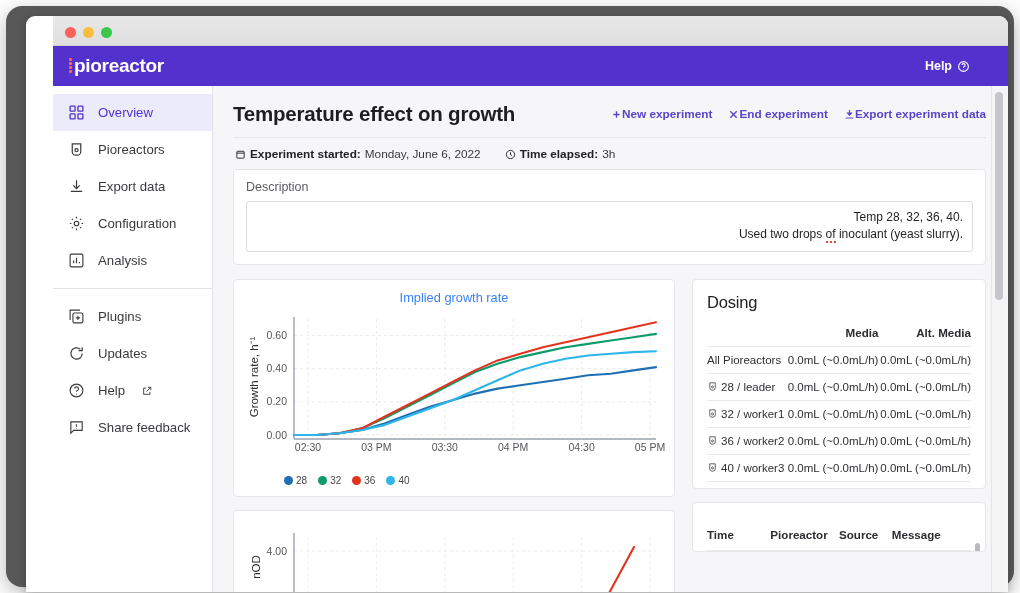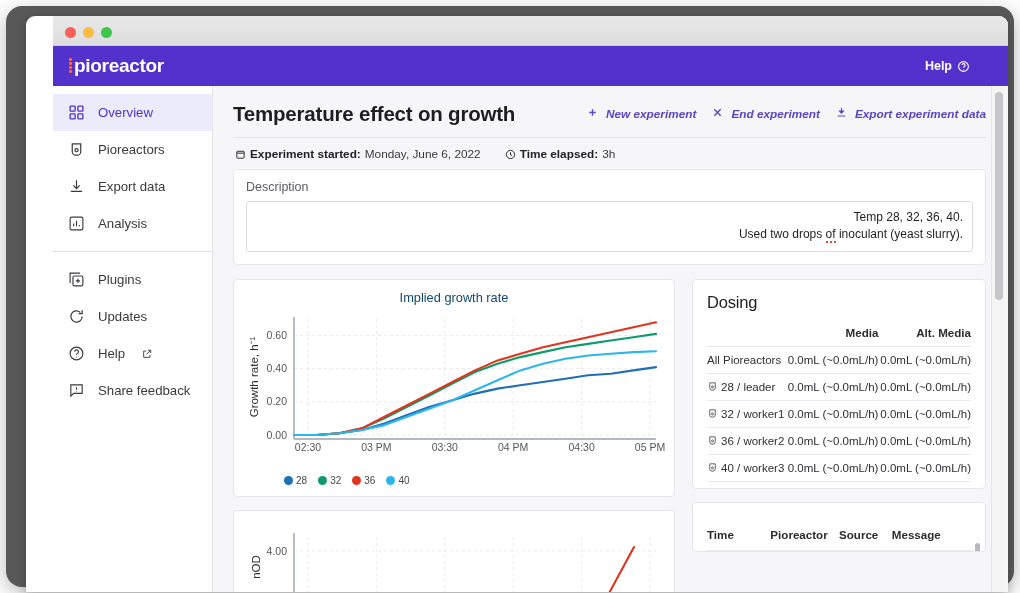--- a/index.html
+++ b/index.html
@@ -101,21 +101,21 @@
   .ext-ic { width: 10px; height: 10px; margin-left: 4px; }
 
   
   #main { flex: 1; padding: 16px 22px 0 20px; overflow: hidden; position: relative; }
 
   #page-head { display: flex; align-items: center; }
   #page-title { font-size: 20.5px; font-weight: 700; color: #1e1e20; letter-spacing: -.2px; }
   #head-actions { margin-left: auto; display: flex; gap: 16px; align-items: center; }
   .hact {
     font-size: 11.8px; font-weight: 700; color: #5a44c8;
-    display: flex; align-items: flex-start; gap: 8px; cursor: pointer; white-space: nowrap; font-style: italic;
+    display: flex; align-items: center; gap: 0; cursor: pointer; white-space: nowrap;
   }
   .hact svg { width: 11px; height: 11px; }
   #head-rule { height: 1px; background: #e6e6e9; margin: 11px 0 0 0; }
 
   #meta-row { display: flex; gap: 24px; align-items: center; padding: 9px 0 0 2px; font-size: 11.8px; color: #222; }
   .meta { display: flex; align-items: center; gap: 4px; }
   .meta b { font-weight: 700; }
   .meta span.val { color: #3a3a3e; }
   .meta svg { width: 11px; height: 11px; }
 
@@ -141,21 +141,21 @@
   #col-left { width: 442px; flex: 0 0 442px; }
   #col-right { flex: 1; }
   .card {
     background: #fff;
     border: 1px solid #e6e6e9;
     border-radius: 4px;
   }
 
   
   .chart-card { padding: 10px 8px 8px 8px; position: relative; }
-  .chart-title { text-align: center; font-size: 12.8px; color: #0c4a6e; margin-bottom: 2px; }
+  .chart-title { text-align: center; font-size: 12.8px; color: #3b82f6; margin-bottom: 2px; }
   .chart-svg { display: block; }
   .legend { display: flex; gap: 11px; padding: 3px 0 2px 42px; }
   .legend .li { display: flex; align-items: center; gap: 3px; font-size: 10px; color: #46464b; }
   .legend .dot { width: 9px; height: 9px; border-radius: 50%; display: inline-block; }
 
   
   .pad { padding: 13px 14px 6px 14px; }
   .card-title { font-size: 16.5px; color: #222226; font-weight: 400; letter-spacing: -.2px; }
   table.dose { width: 100%; border-collapse: collapse; margin-top: 10px; }
   table.dose th {
@@ -265,20 +265,29 @@
             <span class="ic">
               <svg viewBox="0 0 24 24" fill="none" stroke="#3a3a3e" stroke-width="1.7">
                 <path d="M12 3v11"></path>
                   <path d="M7.5 10.5 12 15l4.5-4.5"></path>
                   <path d="M4 19h16"></path>
               </svg>
             </span>
             <span>Export data</span>
           </div>
 
+          <div class="nav-item">
+            <span class="ic">
+              <svg viewBox="0 0 24 24" fill="none" stroke="#3a3a3e" stroke-width="1.6">
+                <circle cx="12" cy="12" r="3.2"></circle>
+                <path d="M12 2.6v2.2M12 19.2v2.2M21.4 12h-2.2M4.8 12H2.6M18.6 5.4l-1.6 1.6M7 17l-1.6 1.6M18.6 18.6 17 17M7 7 5.4 5.4"></path>
+              </svg>
+            </span>
+            <span>Configuration</span>
+          </div>
 
           <div class="nav-item">
             <span class="ic">
               <svg viewBox="0 0 24 24" fill="none" stroke="#3a3a3e" stroke-width="1.6">
                 <rect x="3" y="3" width="18" height="18" rx="2"></rect>
                 <path d="M8 16v-4M12 16V8M16 16v-2"></path>
               </svg>
             </span>
             <span>Analysis</span>
           </div>

